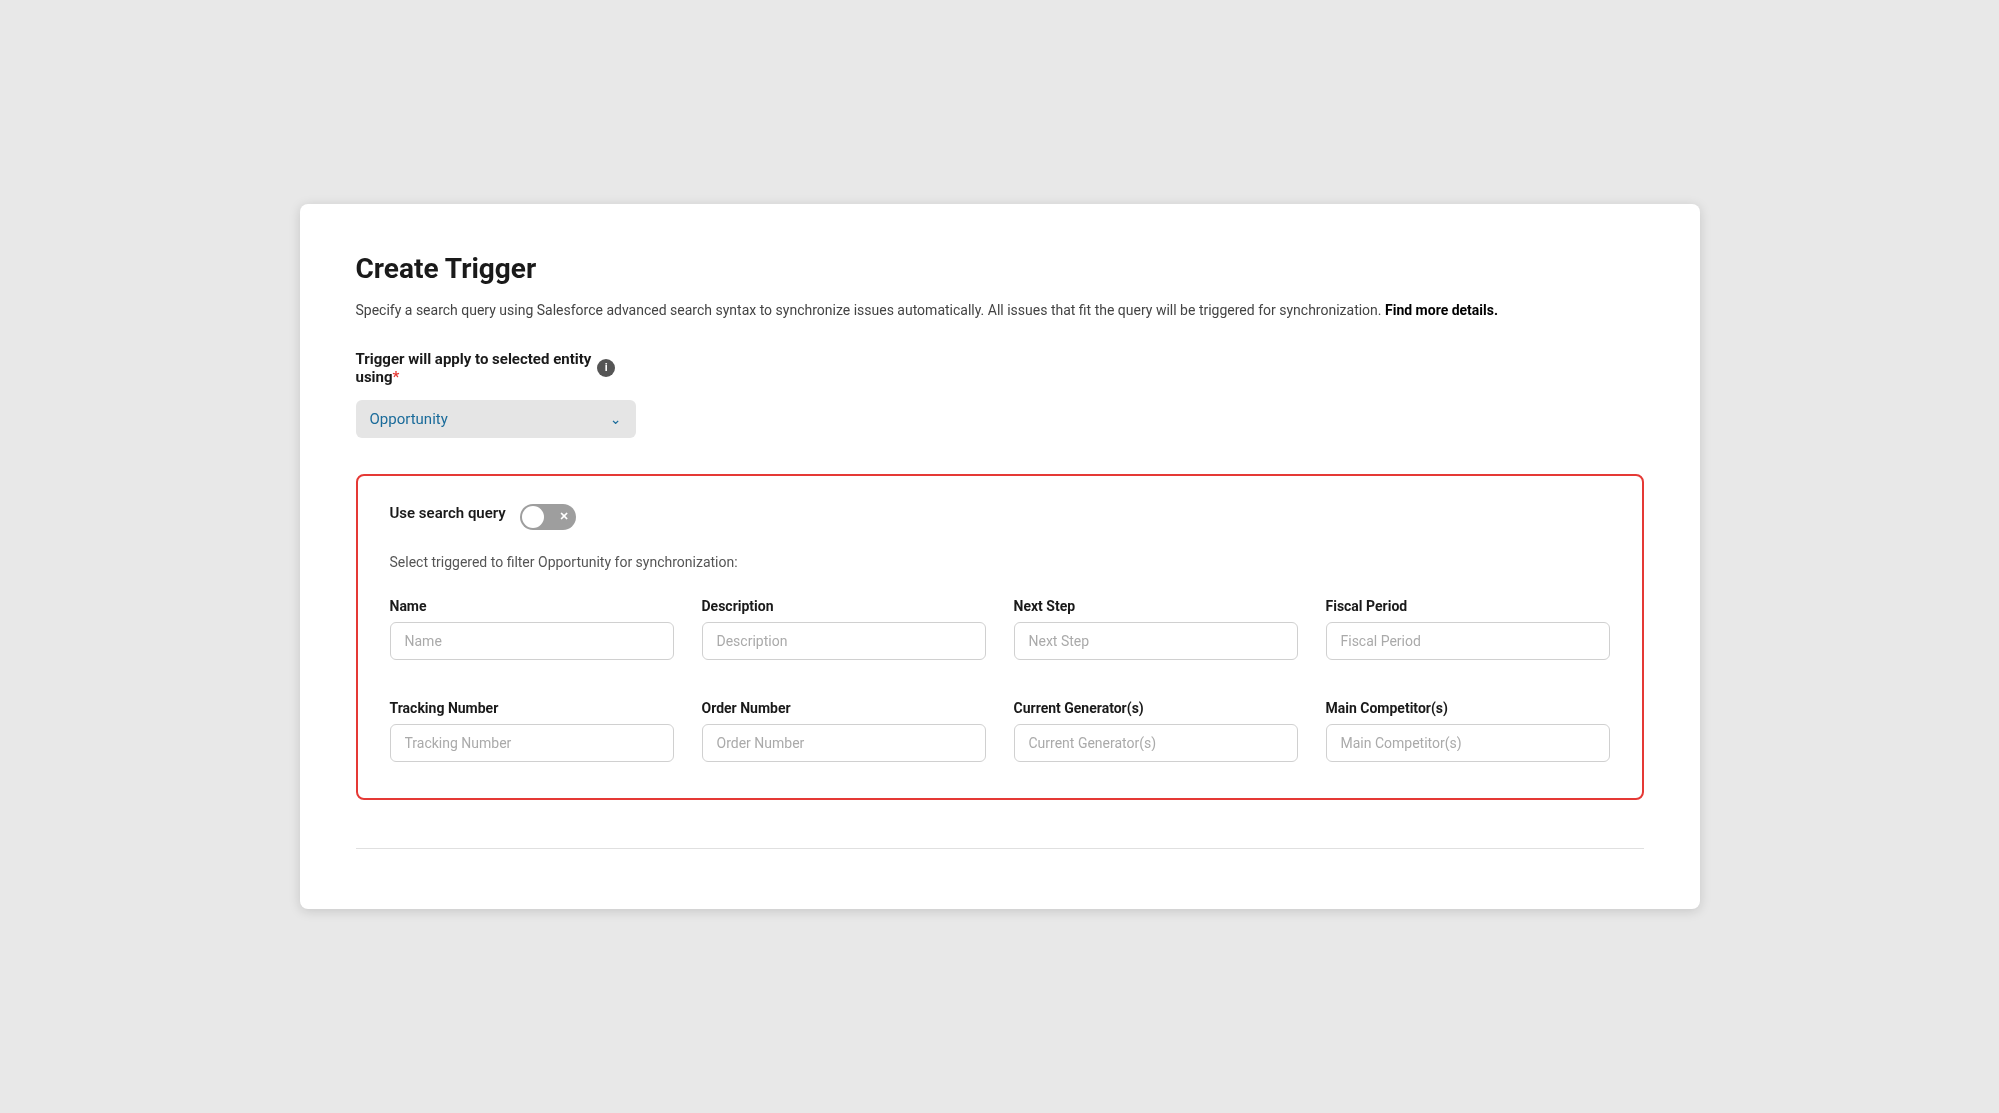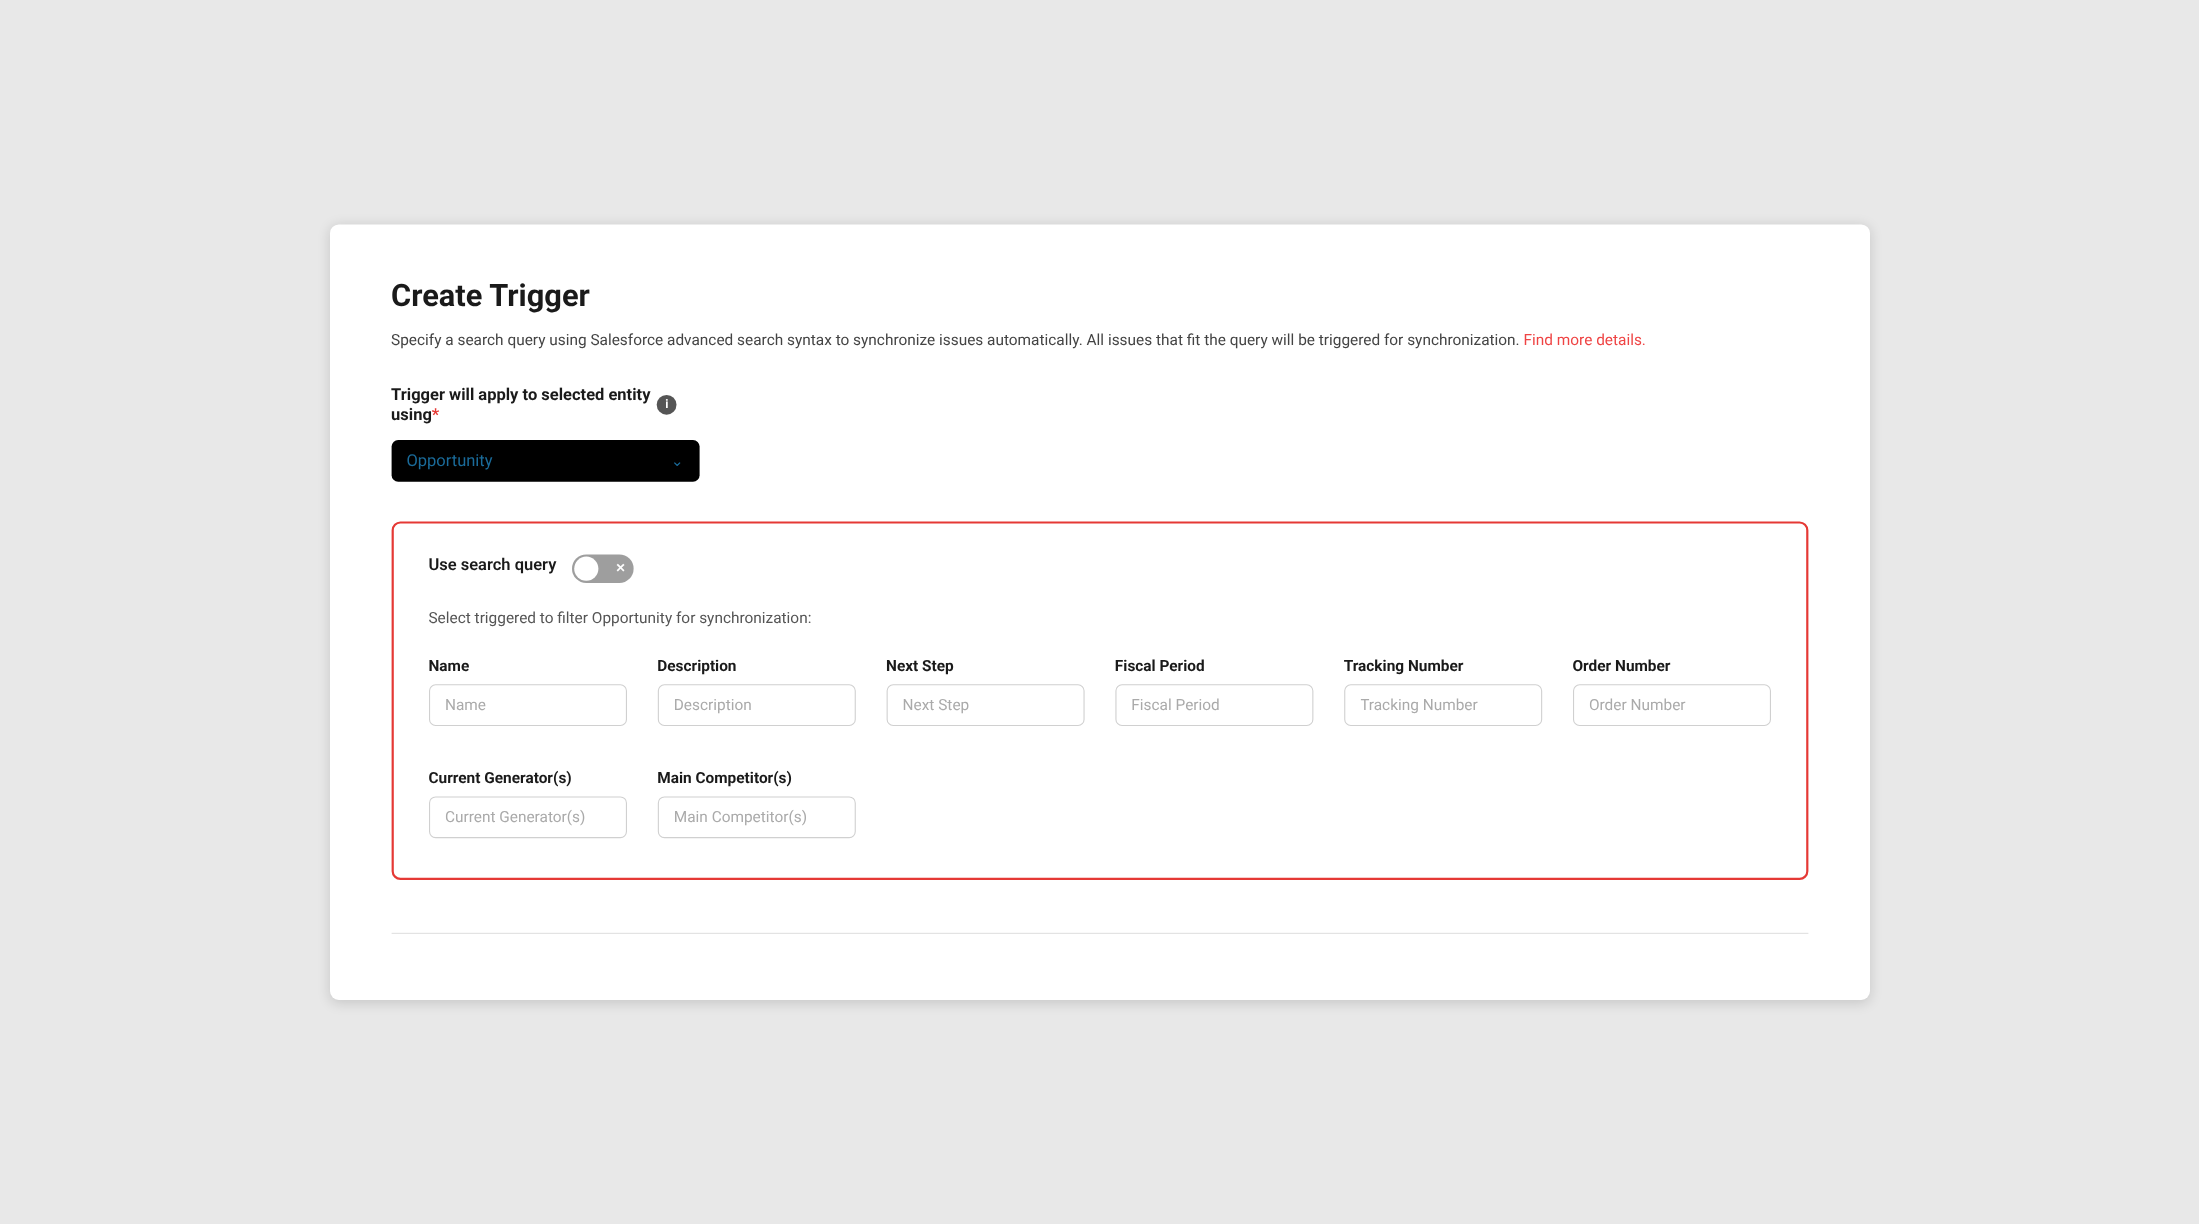--- a/index.html
+++ b/index.html
@@ -35,22 +35,22 @@
     }
 
     .page-description {
       font-size: 14px;
       color: #444;
       line-height: 1.6;
       margin-bottom: 6px;
     }
 
     .find-more-link {
-      color: #ef4444;
-      font-weight: 400;
+      color: #000000;
+      font-weight: 700;
       text-decoration: none;
       cursor: pointer;
       text-align: right;
     }
 
     .entity-label {
       font-size: 15px;
       font-weight: 700;
       color: #1a1a1a;
       margin-top: 28px;
@@ -83,21 +83,21 @@
     .entity-select-wrapper {
       position: relative;
       width: 280px;
     }
 
     .entity-select {
       width: 100%;
       padding: 10px 40px 10px 14px;
       font-size: 15px;
       color: #1a6b9a;
-      background: #000000;
+      background: #e5e5e5;
       border: none;
       border-radius: 6px;
       appearance: none;
       -webkit-appearance: none;
       cursor: pointer;
       font-family: inherit;
     }
 
     .select-chevron {
       position: absolute;
@@ -165,21 +165,21 @@
     }
 
     .filter-description {
       font-size: 14px;
       color: #555;
       margin-bottom: 28px;
     }
 
     .fields-grid {
       display: grid;
-      grid-template-columns: repeat(6, 1fr);
+      grid-template-columns: repeat(4, 1fr);
       gap: 40px 28px;
     }
 
     .field-group {
       display: flex;
       flex-direction: column;
       gap: 8px;
     }
 
     .field-label {

